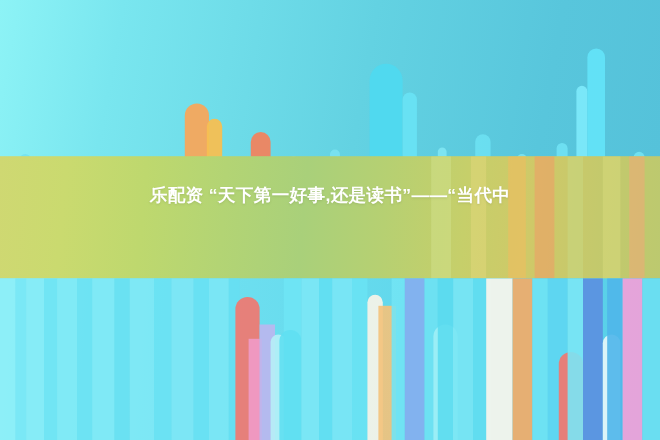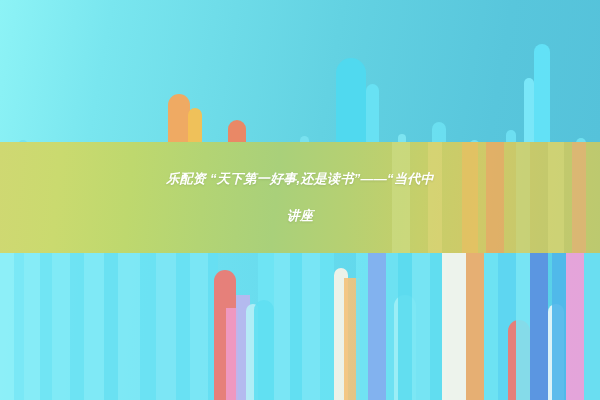--- a/index.html
+++ b/index.html
@@ -61,30 +61,29 @@
   }
   .lbar.round { border-radius: 30px 30px 0 0; }
 
   
   .headline {
     position: absolute;
     left: 0; top: 160px;
     width: 600px;
     text-align: center;
     color: #ffffff;
-    font-size: 13px;
+    font-size: 16px;
     font-weight: bold;
     line-height: 37px;
     letter-spacing: .3px;
     text-shadow: 0 1px 2px rgba(90,110,60,.22);
     white-space: normal;
     padding: 0 8px;
     box-sizing: border-box;
     z-index: 20;
-    font-style: italic;
   }
   .headline-line { display: block; }
 </style>
 </head>
 <body>
 
 <div id="stage">
 
   <div class="sky"></div>
 
@@ -159,16 +158,15 @@
       <div class="lbar" style="left: 516px; width: 14px; height: 147px; background: rgb(122, 230, 245); opacity: 0.9;"></div>
       <div class="lbar" style="left: 530px; width: 18px; height: 147px; background: rgb(91, 143, 224); opacity: 0.9;"></div>
       <div class="lbar round" style="left: 548px; width: 16px; height: 96px; background: rgb(234, 247, 250); opacity: 0.9;"></div>
       <div class="lbar" style="left: 552px; width: 14px; height: 147px; background: rgb(79, 182, 234); opacity: 0.9;"></div>
       <div class="lbar" style="left: 566px; width: 18px; height: 147px; background: rgb(244, 158, 216); opacity: 0.9;"></div>
       <div class="lbar" style="left: 584px; width: 16px; height: 147px; background: rgb(109, 223, 242); opacity: 0.9;"></div>
     </div>
 
   <div class="headline">
     <span class="headline-line">乐配资 “天下第一好事,还是读书”——“当代中</span>
-    <span class="headline-line">讲座</span>
   </div>
 
 </div>
 
 </body></html>

